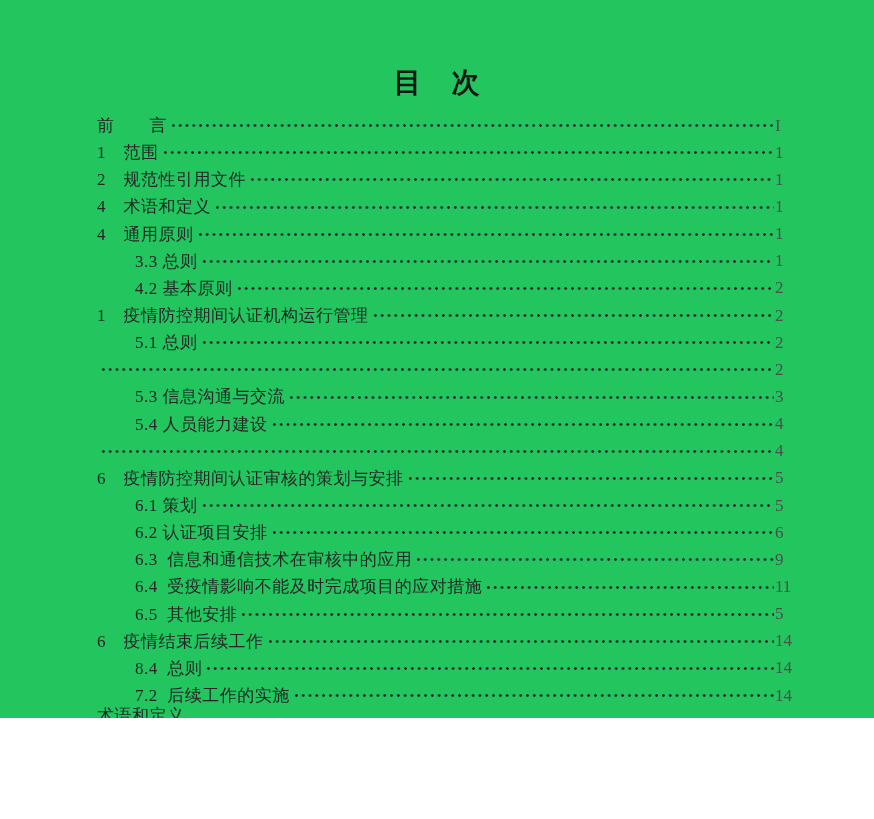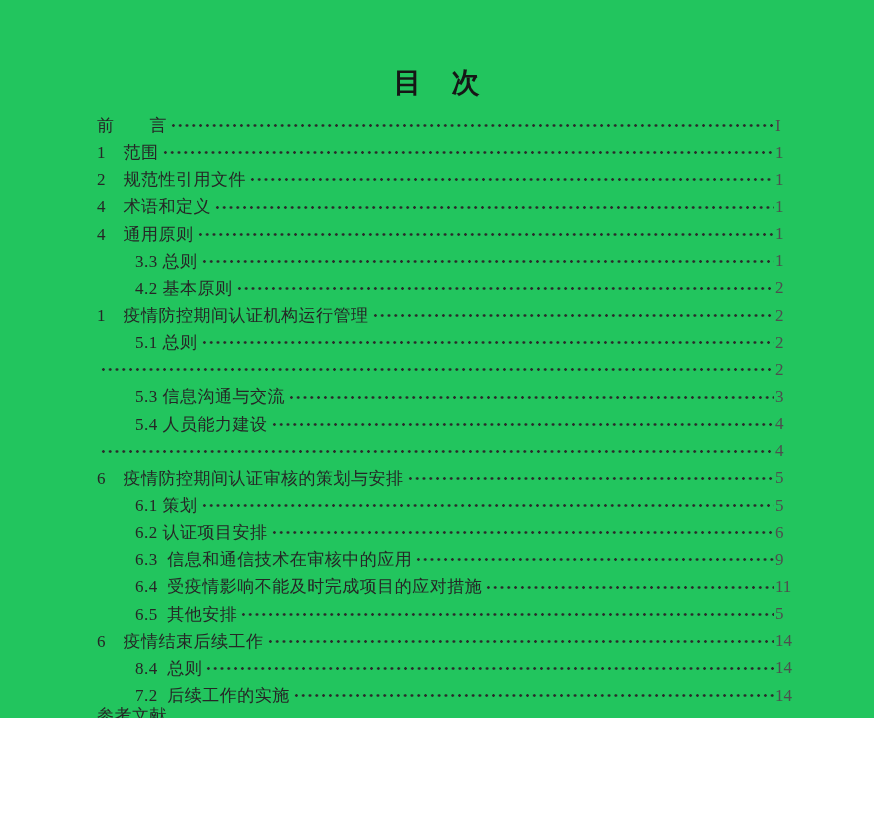--- a/index.html
+++ b/index.html
@@ -169,17 +169,17 @@
       <span class="label">8.4  总则</span>
       <span class="leader"></span>
       <span class="page-num">14</span>
     </div>
     <div class="row lvl2">
       <span class="label">7.2  后续工作的实施</span>
       <span class="leader"></span>
       <span class="page-num">14</span>
     </div>
     <div class="row lvl1 tight">
-      <span class="label">参考文献</span>
+      <span class="label">术语和定义</span>
     </div>
 
   </div>
 </div>
 
 </body></html>

